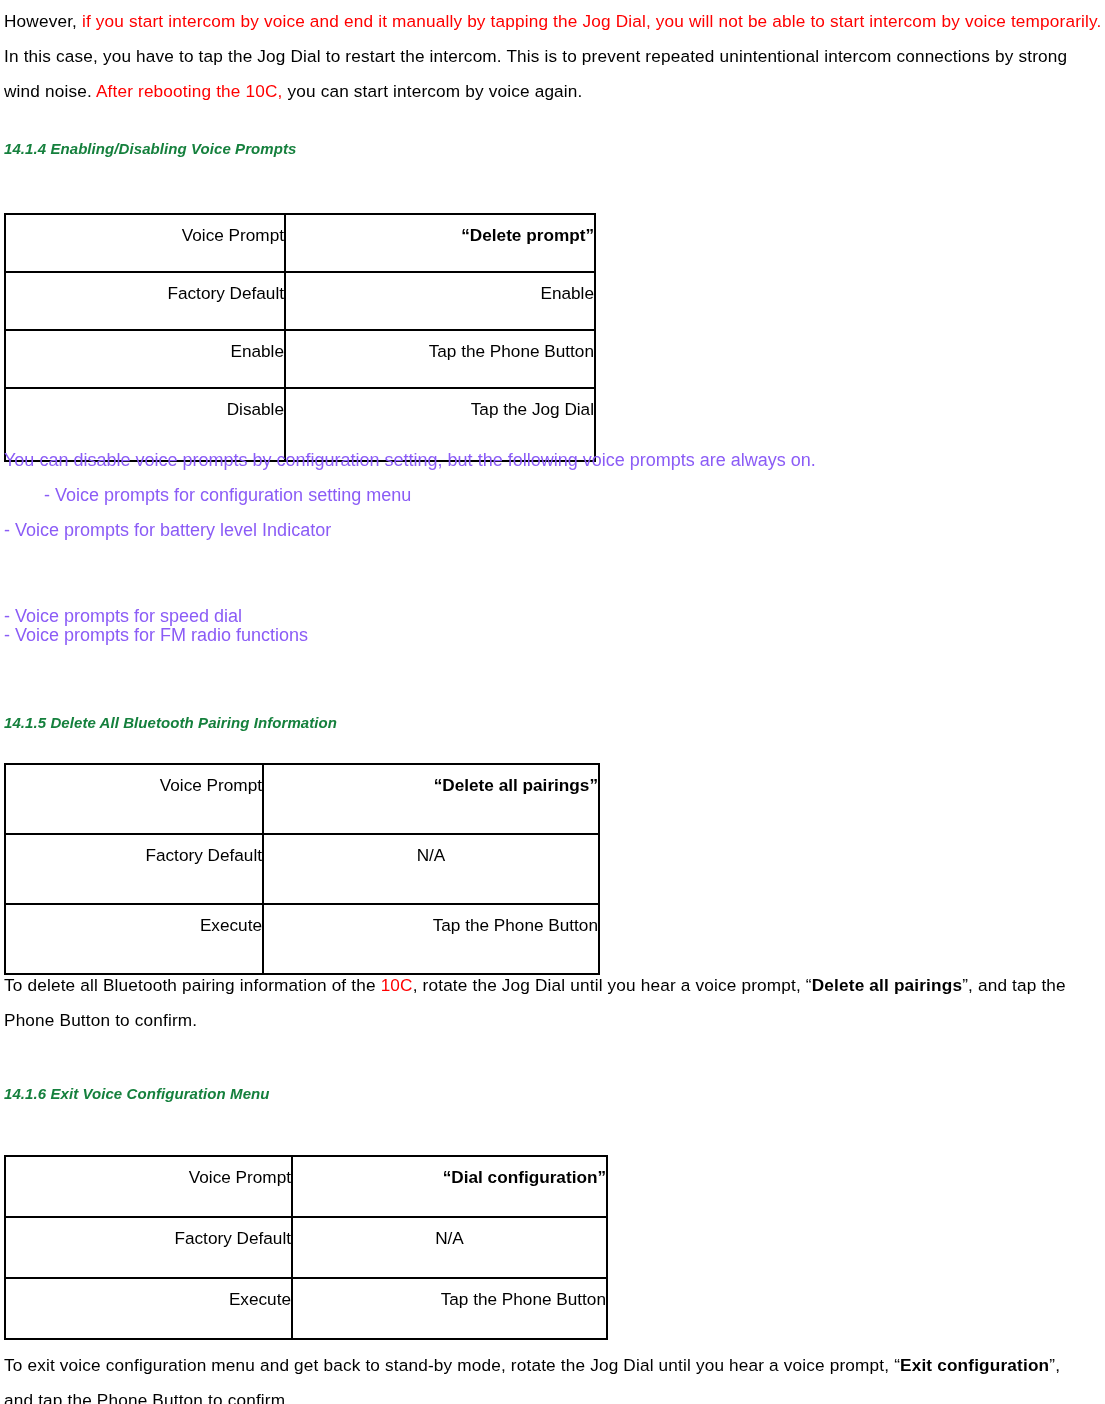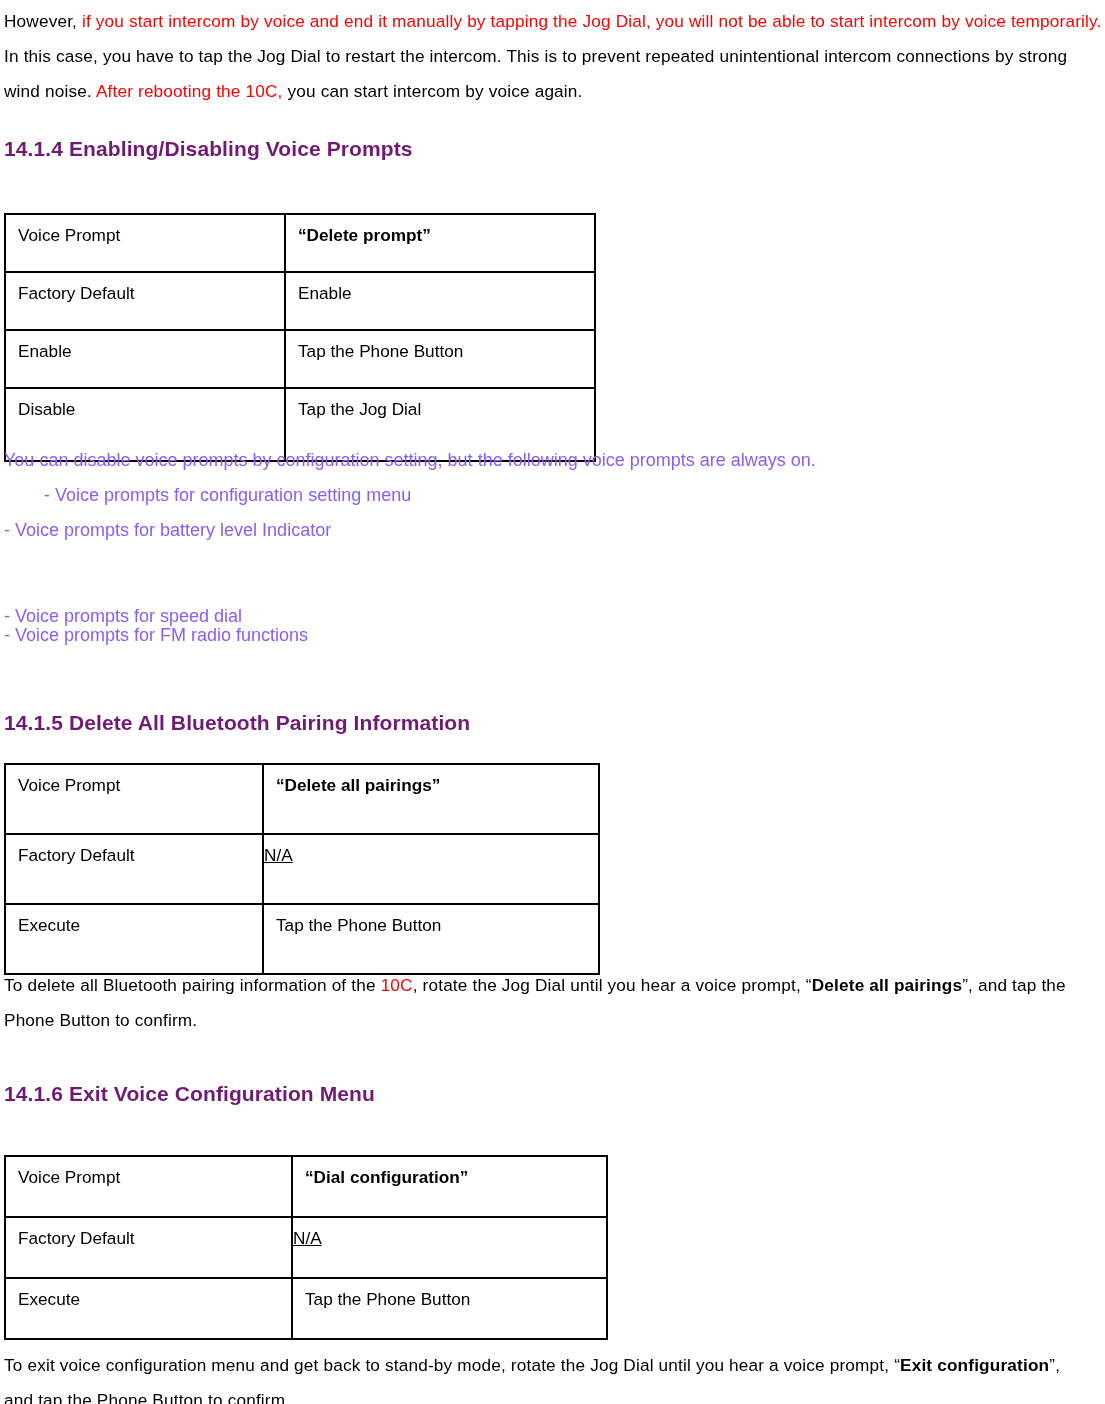--- a/index.html
+++ b/index.html
@@ -32,26 +32,27 @@
     letter-spacing: 0.01em;
     color: #000;
     white-space: normal;
   }
   .para .red { color: #ff0000; }
   .para .bold { font-weight: bold; }
 
   .heading {
     position: absolute;
     left: 4px;
-    font-size: 21px;
+    font-size: 15px;
     font-weight: bold;
     line-height: 22px;
     letter-spacing: 0.005em;
-    color: #701a75;
+    color: #15803d;
     white-space: nowrap;
+    font-style: italic;
   }
 
   .listline {
     position: absolute;
     left: 4px;
     font-size: 18px;
     line-height: 35px;
     white-space: nowrap;
     color: #8b5cf6;
   }
@@ -64,23 +65,23 @@
     font-size: 17.2px;
   }
   .tbl td {
     border: 2px solid #000000;
     padding: 0 0 0 12px;
     vertical-align: top;
     color: #000;
     font-size: 17.2px;
     line-height: 1.05;
   }
-  .tbl td.pad-top { padding-top: 11px; }
+  .tbl td.pad-top { padding-top: 11px; text-align: right; }
   .tbl td.bold { font-weight: bold; }
-  .tbl td.center { text-align: left; padding-left: 0; padding-right: 0; text-decoration: underline; }
+  .tbl td.center { text-align: center; padding-left: 0; padding-right: 0; }
 
   
   #table-voice-prompt { left: 4px; top: 213px; width: 562px; }
   #table-voice-prompt td.c1 { width: 266px; }
   #table-voice-prompt td.c2 { width: 296px; }
   #table-voice-prompt tr.r1 td { height: 45px; }
   #table-voice-prompt tr.r2 td { height: 45px; }
   #table-voice-prompt tr.r3 td { height: 45px; }
   #table-voice-prompt tr.r4 td { height: 60px; }
 

